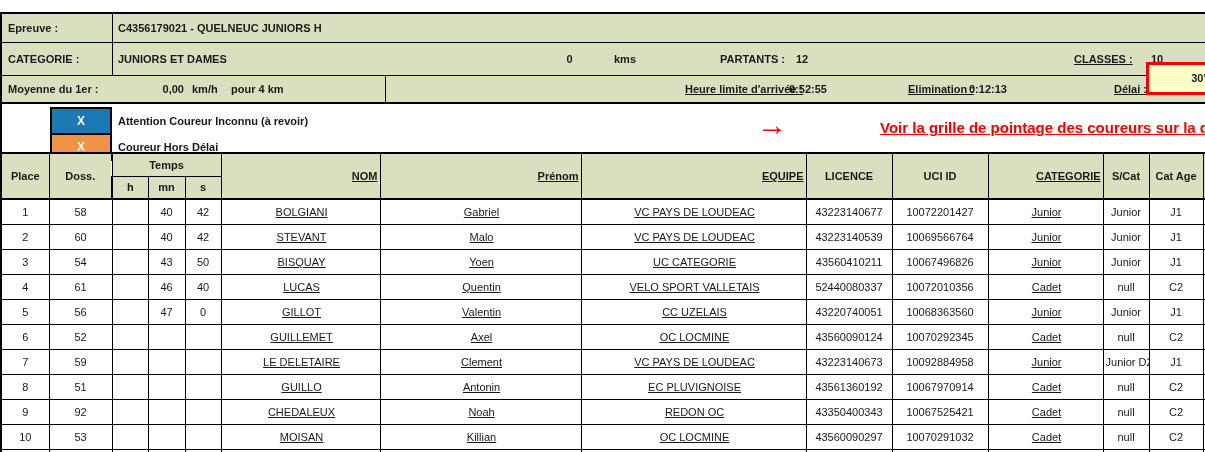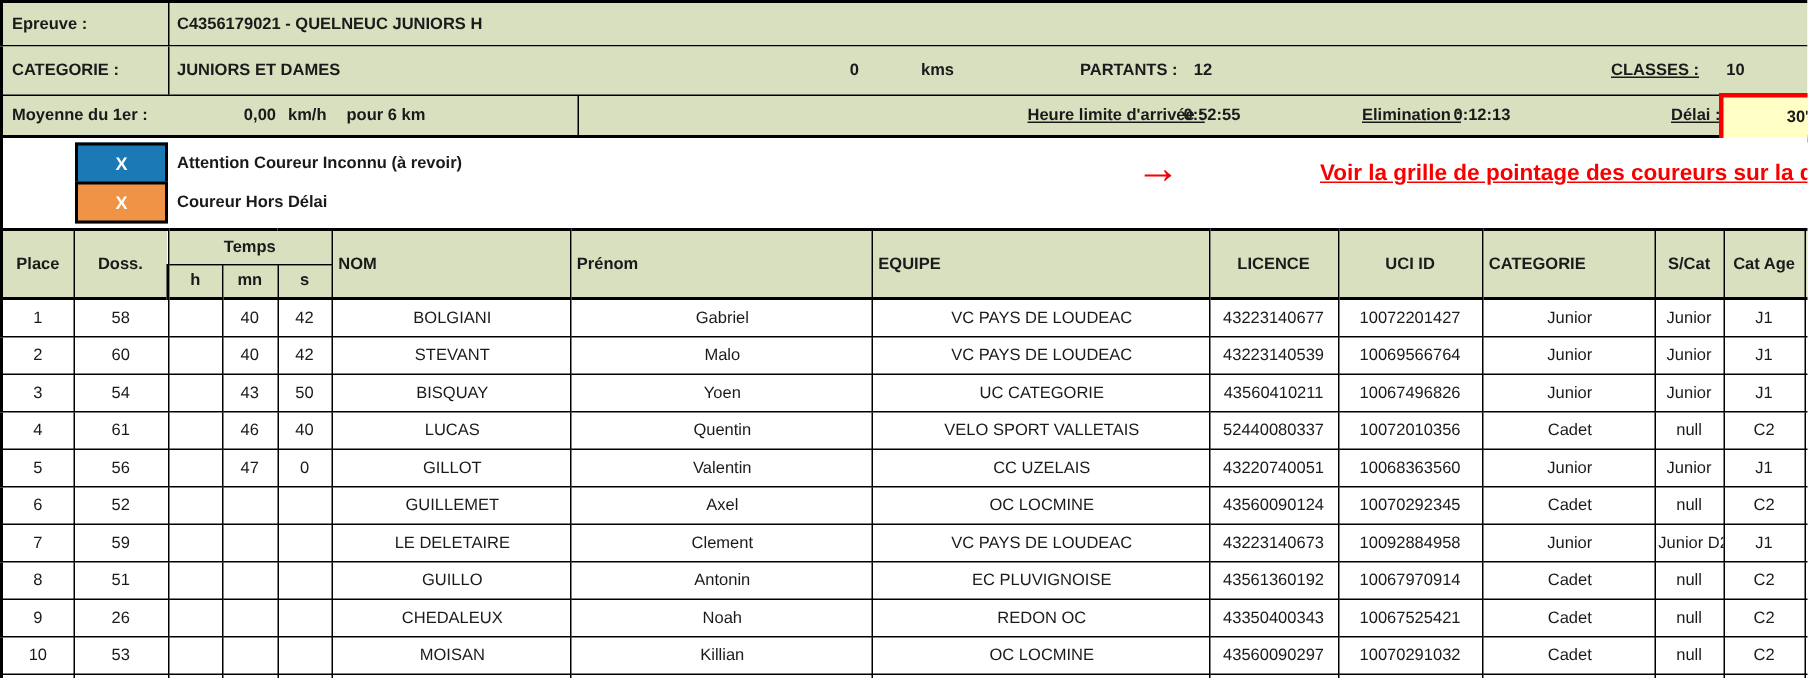--- a/index.html
+++ b/index.html
@@ -3,21 +3,21 @@
 <meta charset="utf-8">
 <style>
   :root{
     --green:#d8e0bf; --yellow:#ffffc6; --blue:#1b79b5; --orange:#f09347;
     --red:#f80000; --border:#000000; --text:#1a1a1a;
   }
   *{box-sizing:border-box;}
   body{margin:0; font-family:"Liberation Sans", sans-serif; color:var(--text); background:#fff;}
   #screen{position:relative; width:1205px; height:452px; overflow:hidden; background:#fff;}
 
-  .band{position:absolute; left:0; width:1205px; background:var(--green); border-left:2px solid var(--border);}
+  .band{position:absolute; left:0; width:1205px; background:var(--green); border-left:2px solid var(--border);margin-top:12px;}
   #band-epreuve{top:0; height:31px; border-top:2px solid var(--border); border-bottom:1px solid var(--border);}
   #band-categorie{top:31px; height:33px; border-bottom:1px solid var(--border);}
   #band-moyenne{top:64px; height:28px; border-bottom:2px solid var(--border);}
   #band-legend{top:92px; height:60px; background:#fff;}
 
   .bt{position:absolute; font-size:11px; font-weight:bold; white-space:nowrap;}
   #band-epreuve .bt{line-height:29px;}
   #band-categorie .bt{line-height:32px;}
   #band-moyenne .bt{line-height:26px;}
   .u{text-decoration:underline;}
@@ -44,21 +44,21 @@
   #results-table th, #results-table td{border:1px solid var(--border); font-size:11px;
     overflow:hidden; white-space:nowrap; padding:0 2px;}
   #results-table th{background:var(--green); font-weight:bold; height:23px;margin-left:44px;}
   #results-table thead tr:first-child th{border-top:2px solid var(--border);}
   #results-table th:first-child, #results-table td:first-child{border-left:2px solid var(--border);}
   #results-table th:last-child, #results-table td:last-child{border-right:none;}
   #results-table tbody tr{height:25.1px;}
   #results-table tbody tr:first-child td{border-top:2px solid var(--border);}
   #results-table td{background:#fff; text-align:center;}
   td.yl{background:var(--yellow);}
-  .lft{text-align:left; padding-left:4px !important;}
+  .lft{text-align:right; padding-left:4px !important;text-decoration:underline;}
   .ctr{text-align:center;}
 </style>
 </head>
 <body>
 
 <div id="screen">
 
   <div class="band" id="band-epreuve">
     <span class="bt" style="left:6px">Epreuve :</span>
     <span class="vdiv" style="left:110px"></span>
@@ -74,21 +74,21 @@
     <span class="bt" style="left:718px">PARTANTS :</span>
     <span class="bt" style="left:785px; width:30px; text-align:center">12</span>
     <span class="bt u" style="left:1072px">CLASSES :</span>
     <span class="bt" style="left:1140px; width:30px; text-align:center">10</span>
   </div>
 
   <div class="band" id="band-moyenne">
     <span class="bt" style="left:6px">Moyenne du 1er :</span>
     <span class="bt" style="left:128px; width:54px; text-align:right">0,00</span>
     <span class="bt" style="left:190px">km/h</span>
-    <span class="bt" style="left:229px">pour 6 km</span>
+    <span class="bt" style="left:229px">pour 4 km</span>
     <span class="vdiv" style="left:383px"></span>
     <span class="bt u" style="left:683px">Heure limite d'arrivée :</span>
     <span class="bt" style="left:787px">0:52:55</span>
     <span class="bt u" style="left:906px">Elimination :</span>
     <span class="bt" style="left:967px">0:12:13</span>
     <span class="bt u" style="left:1112px">Délai :</span>
   </div>
 
   <div id="delai-box">30'</div>
 
@@ -263,21 +263,21 @@
           <td class="lft">EC PLUVIGNOISE</td>
           <td class="ctr">43561360192</td>
           <td class="ctr">10067970914</td>
           <td class="lft">Cadet</td>
           <td class="ctr">null</td>
           <td class="ctr">C2</td>
           <td></td>
         </tr>
         <tr>
           <td class="yl ctr">9</td>
-          <td class="yl ctr">26</td>
+          <td class="yl ctr">92</td>
           <td class="yl ctr"></td>
           <td class="yl ctr"></td>
           <td class="yl ctr"></td>
           <td class="lft">CHEDALEUX</td>
           <td class="lft">Noah</td>
           <td class="lft">REDON OC</td>
           <td class="ctr">43350400343</td>
           <td class="ctr">10067525421</td>
           <td class="lft">Cadet</td>
           <td class="ctr">null</td>

